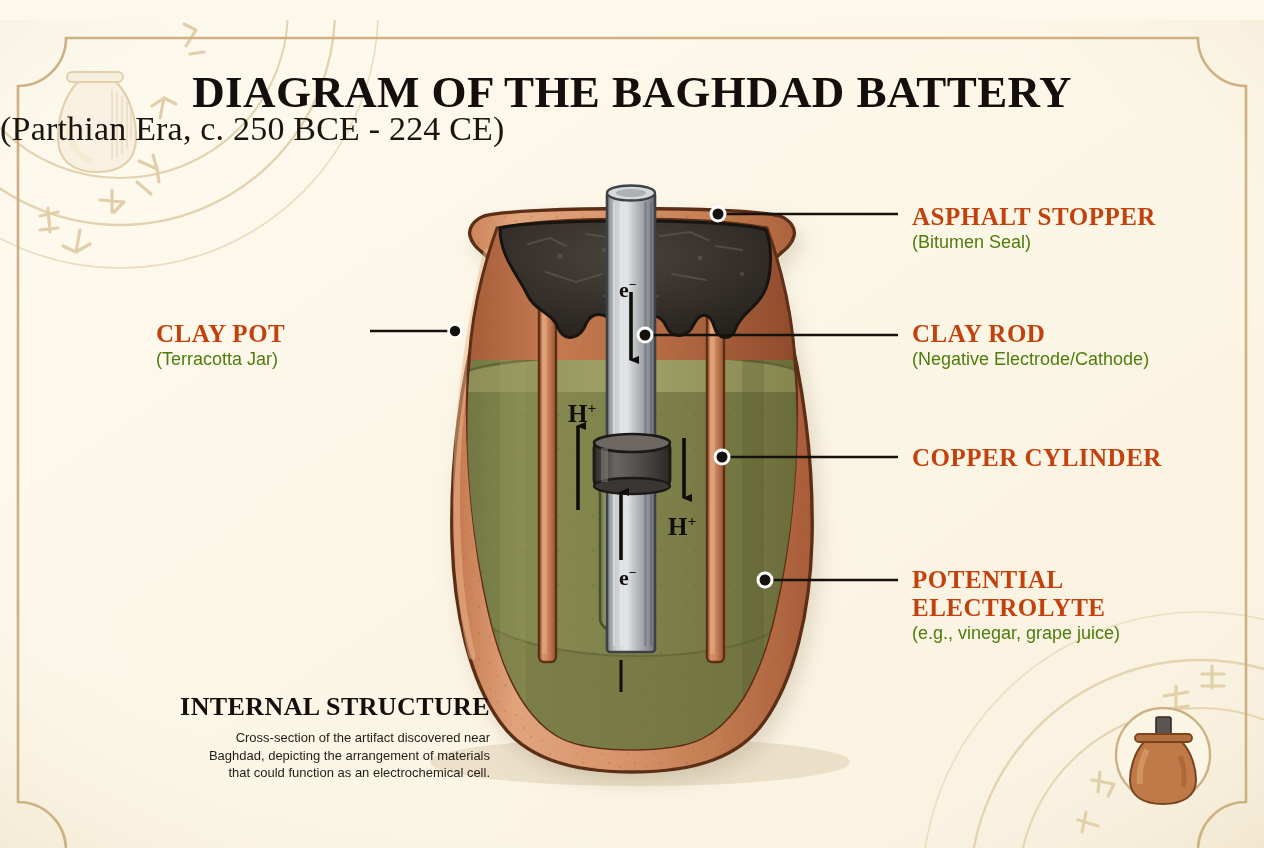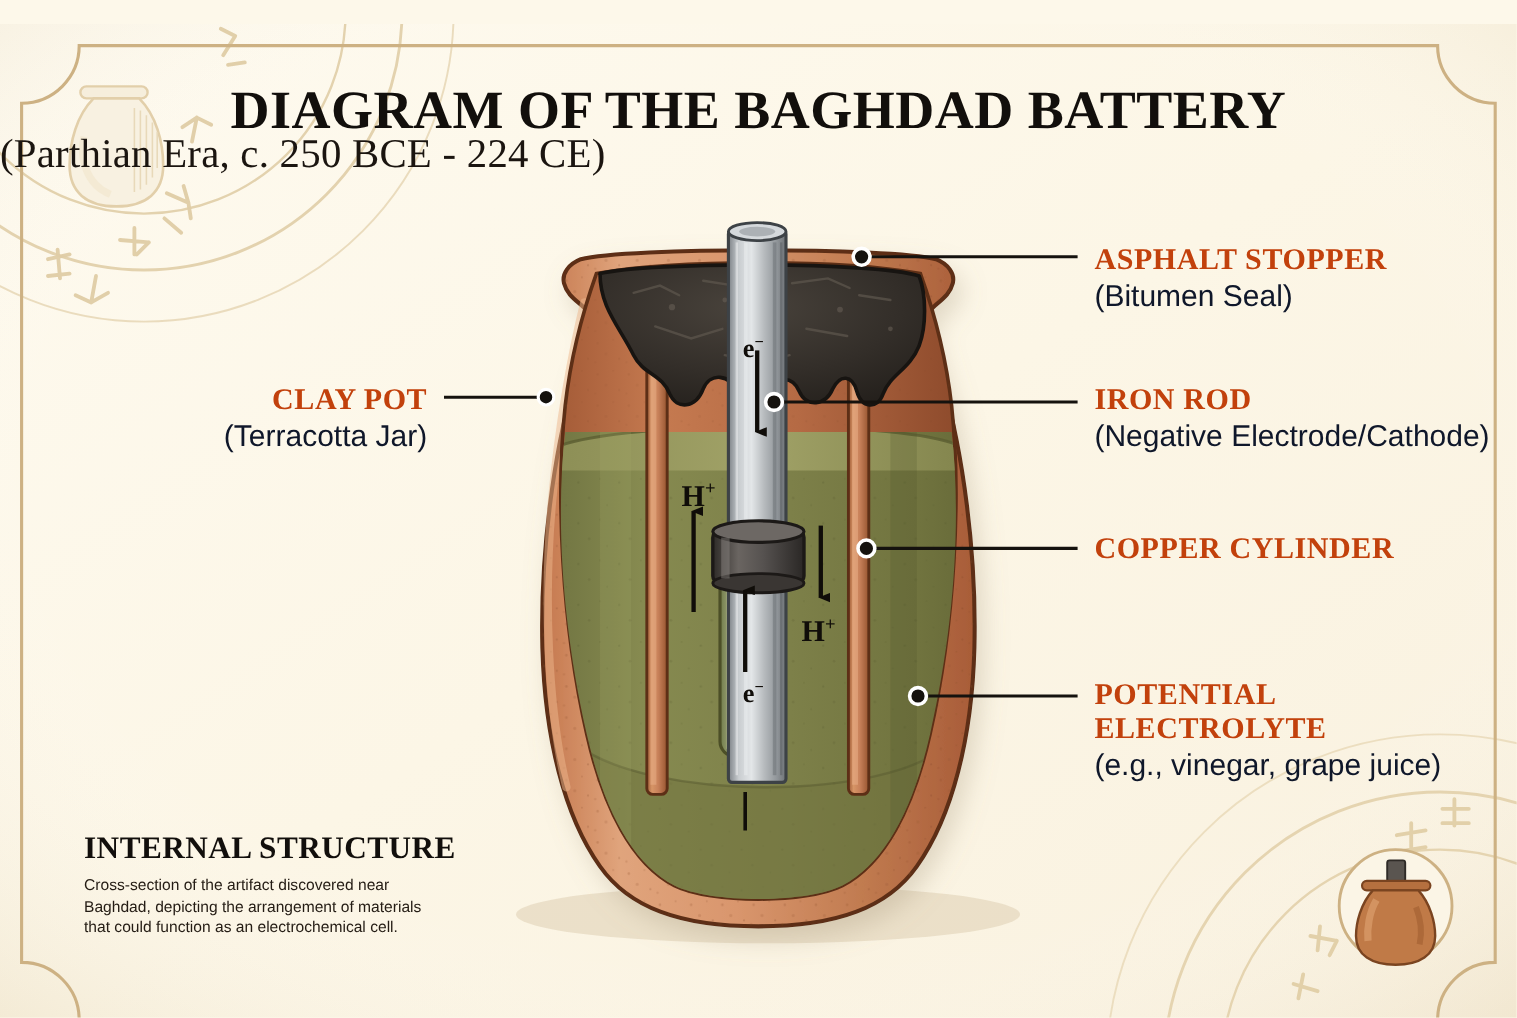--- a/index.html
+++ b/index.html
@@ -33,25 +33,25 @@
   }
 
   .callout { position:absolute; }
   .callout .c-title {
     font-family:"Liberation Serif", serif;
     font-size:25px; font-weight:700; letter-spacing:0.5px;
     color:#c2410c; line-height:1.12; white-space:pre-line;
   }
   .callout .c-sub {
     font-family:"Liberation Sans", sans-serif;
-    font-size:25px; color:#0f172a; line-height:1.2; margin-top:1px;
-  }
-  .callout.left { text-align:right; }
-
-  .footer { position:absolute; left:70px; top:672px; width:420px; }
+    font-size:18px; color:#4d7c0f; line-height:1.2; margin-top:1px;
+  }
+  .callout.left { text-align:left; }
+
+  .footer { position:absolute; left:70px; top:672px; width:420px;text-align:right; }
   .footer .f-title {
     font-family:"Liberation Serif", serif;
     font-size:26px; font-weight:700; letter-spacing:0.4px; color:#120f0c;
   }
   .footer .f-body {
     font-family:"Liberation Sans", sans-serif;
     font-size:13px; line-height:1.35; color:#241c14; margin-top:7px;
     white-space:pre-line;
   }
 
@@ -418,21 +418,21 @@
 
     <div class="title">DIAGRAM OF THE BAGHDAD BATTERY</div>
     <div class="subtitle">(Parthian Era, c. 250 BCE - 224 CE)</div>
 
     <div class="callout" style="left:912px; top:183px;">
       <div class="c-title">ASPHALT STOPPER</div>
       <div class="c-sub">(Bitumen Seal)</div>
     </div>
 
     <div class="callout" style="left:912px; top:300px;">
-      <div class="c-title">IRON ROD</div>
+      <div class="c-title">CLAY ROD</div>
       <div class="c-sub">(Negative Electrode/Cathode)</div>
     </div>
 
     <div class="callout" style="left:912px; top:424px;">
       <div class="c-title">COPPER CYLINDER</div>
     </div>
 
     <div class="callout" style="left:912px; top:546px;">
       <div class="c-title">POTENTIAL
 ELECTROLYTE</div>

